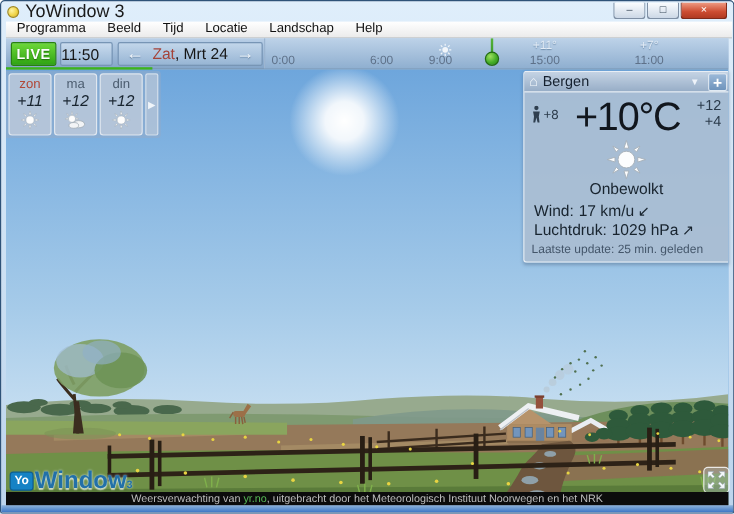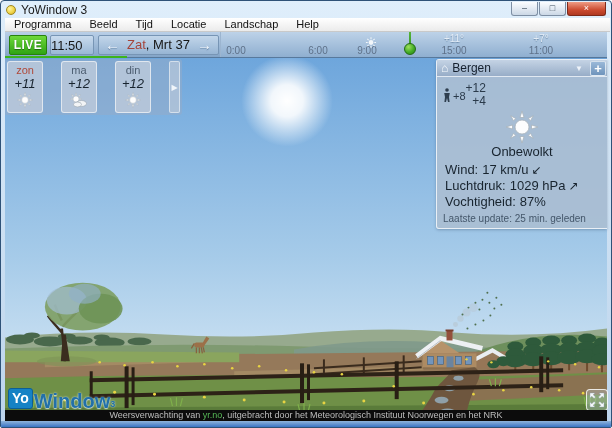--- a/index.html
+++ b/index.html
@@ -10,21 +10,21 @@
     border:1px solid #2e5278; border-radius:4px 4px 2px 2px; overflow:hidden;
   }
   .frame-bottom { position:absolute; left:0; right:0; bottom:0; height:6px;
     background:linear-gradient(#8fb4dc,#3a74c4); }
   
   .titlebar { position:absolute; top:0; left:0; right:0; height:17px;
     display:flex; align-items:center; padding:0 5px; }
   .title-icon { width:10px; height:10px; border-radius:50%;
     background:radial-gradient(circle at 35% 35%, #fff3a0, #f0d54a 55%, #cfa82a);
     border:1px solid #a08820; margin-right:5px; }
-  .title-text { font-size:12px; color:#1a1a1a;text-align:right; }
+  .title-text { font-size:15px; color:#1a1a1a;text-align:right; }
   .win-buttons { margin-left:auto; display:flex; gap:1px; margin-top:-2px; }
   .wb { width:27px; height:14px; display:flex; align-items:center; justify-content:center;
     font-size:9px; color:#3a4a5a; border:1px solid #7e8fa4; border-top:none;
     border-radius:0 0 3px 3px; background:linear-gradient(#fbfdff,#ccd8e6); }
   .wb.close { width:39px; color:#fff; border-color:#7e2a1a;
     background:linear-gradient(#ef9c84,#cc4c31 60%,#b03a22); }
   
   .menubar { position:absolute; top:17px; left:4px; right:1px; height:14px;
     background:linear-gradient(#ffffff,#ebebeb); border-bottom:1px solid #c9c9c9;
     display:flex; align-items:center; }
@@ -63,21 +63,21 @@
     border-radius:50%; border:1px solid #246b14;
     background:radial-gradient(circle at 35% 30%, #9fe05f, #44ad27 55%, #2a8516); }
   .live-indicator { position:absolute; left:4px; top:55px; width:122px; height:2px;
     background:#3db41c; z-index:6; }
   
   .scene { position:absolute; top:57px; left:4px; right:4px; bottom:6px; overflow:hidden;
     background:#79aede; }
   .scene svg { display:block; width:100%; height:100%; }
   
   .forecast-panel { position:absolute; left:4px; top:58px; z-index:10;
-    display:flex; gap:18px; padding:2px; align-items:stretch;
+    display:flex; gap:2px; padding:2px; align-items:stretch;
     background:rgba(148,172,200,0.55); border-radius:0 3px 3px 0; }
   .day-cell { width:36px; padding:2px 0 3px; text-align:center;
     background:rgba(184,199,218,0.88); border:1px solid rgba(255,255,255,0.6);
     border-radius:3px; }
   .day-name { font-size:11px; color:#4c5d70; line-height:12px; }
   .day-name.sunday { color:#b04838; }
   .day-temp { font-size:13px; color:#18242f; line-height:15px;font-style:italic; }
   .day-icon { height:18px; display:flex; align-items:center; justify-content:center; position:relative; }
   .forecast-more { width:11px; display:flex; align-items:center; justify-content:center;
     background:rgba(184,199,218,0.7); border:1px solid rgba(255,255,255,0.5);
@@ -103,21 +103,21 @@
     color:#11161d; line-height:34px; }
   .wp-hl { text-align:right; font-size:12px; line-height:13px; color:#2a3a4a; margin-top:2px; }
   .wp-sun { display:flex; justify-content:center; margin:2px 0 0; }
   .wp-condition { text-align:center; font-size:13px; line-height:16px; }
   .wp-rows { padding:2px 0 0 8px; font-size:13px; line-height:16px; }
   .wp-row span.val { margin-left:4px; }
   .wp-arrow { margin-left:3px; font-size:12px; }
   .wp-update { font-size:10px; color:#44566a; padding:3px 6px 4px 6px; }
   
   .logo { position:absolute; left:7px; bottom:18px; z-index:10; display:flex; align-items:flex-end; }
-  .logo-yo { background:#1582c5; color:#fff; font-weight:bold; font-size:14px;
+  .logo-yo { background:#1582c5; color:#fff; font-weight:bold; font-size:10px;
     padding:1px 3px 2px; border-radius:3px; border:1px solid #0d5f94; }
   .logo-window { color:#2270a8; font-weight:bold; font-size:20px; line-height:16px; margin-left:1px;
     text-shadow:0 0 2px rgba(220,240,255,0.9), 0 1px 1px rgba(255,255,255,0.6); }
   .logo-ver { color:#2270a8; font-weight:bold; font-size:9px; line-height:9px;
     text-shadow:0 0 2px rgba(220,240,255,0.9); }
   .fullscreen-btn { position:absolute; right:3px; bottom:16px; width:22px; height:22px; z-index:10;
     background:rgba(190,205,218,0.35); border:1px solid rgba(255,255,255,0.8);
     border-radius:4px; display:flex; align-items:center; justify-content:center; }
   .status-bar { position:absolute; left:4px; right:4px; bottom:6px; height:11px; z-index:11;
     background:#0c0c0c; text-align:center; font-size:9px; line-height:11px; color:#bdbdbd;
@@ -148,21 +148,21 @@
     <span class="menu-item">Landschap</span>
     <span class="menu-item">Help</span>
   </div>
 
   <div class="toolbar">
     <div class="tb-left">
       <div class="live-btn">LIVE</div>
       <div class="time-display">11:50</div>
       <div class="date-nav">
         <span class="nav-arrow">←</span>
-        <span class="date-text"><span class="date-day">Zat</span><span class="date-rest">, Mrt 37</span></span>
+        <span class="date-text"><span class="date-day">Zat</span><span class="date-rest">, Mrt 24</span></span>
         <span class="nav-arrow">→</span>
       </div>
     </div>
     <div class="timeline">
       <span class="tick" style="left:15px">0:00</span>
       <span class="tick" style="left:97px">6:00</span>
       <span class="tick" style="left:146px">9:00</span>
       <span class="tick" style="left:233px">15:00</span>
       <span class="tick" style="left:320px">11:00</span>
       <span class="tl-temp" style="left:233px">+11°</span>
@@ -485,20 +485,21 @@
     <div class="wp-temp-row">
       <span class="wp-feels">
         <svg width="8" height="15" viewBox="0 0 8 15">
             <g fill="#2f3f4f">
               <circle cx="4" cy="2" r="1.8"></circle>
               <path d="M1.2,5 L6.8,5 L6,9 L6.6,14 L5,14 L4,10 L3,14 L1.4,14 L2,9 Z"></path>
             </g>
           </svg>
         <span>+8</span>
       </span>
+      <span class="wp-temp">+10°C</span>
       <span class="wp-hl">
         <span>+12</span><br>
         <span>+4</span>
       </span>
     </div>
     <div class="wp-sun">
       <svg width="34" height="34" viewBox="0 0 34 34">
           <g fill="#fcfdfe" stroke="#a8b2ba" stroke-width="0.8">
             <circle cx="17" cy="17" r="7"></circle>
             <g>
@@ -515,23 +516,20 @@
         </svg>
     </div>
     <div class="wp-condition">Onbewolkt</div>
     <div class="wp-rows">
       <div class="wp-row">
         <span>Wind:</span><span class="val">17 km/u</span><span class="wp-arrow">↙</span>
       </div>
       <div class="wp-row">
         <span>Luchtdruk:</span><span class="val">1029 hPa</span><span class="wp-arrow">↗</span>
       </div>
-      <div class="wp-row">
-        <span>Vochtigheid:</span><span class="val">87%</span>
-      </div>
     </div>
     <div class="wp-update">
       <span>Laatste update:</span>
       <span>25 min. geleden</span>
     </div>
   </div>
 
   <div class="logo">
     <span class="logo-yo">Yo</span>
     <span class="logo-window">Window</span>

